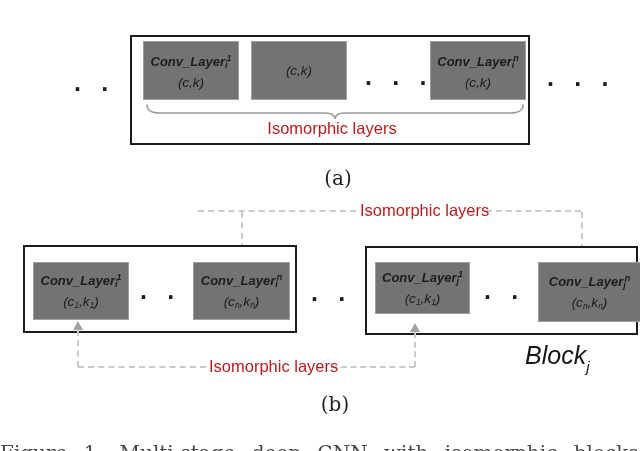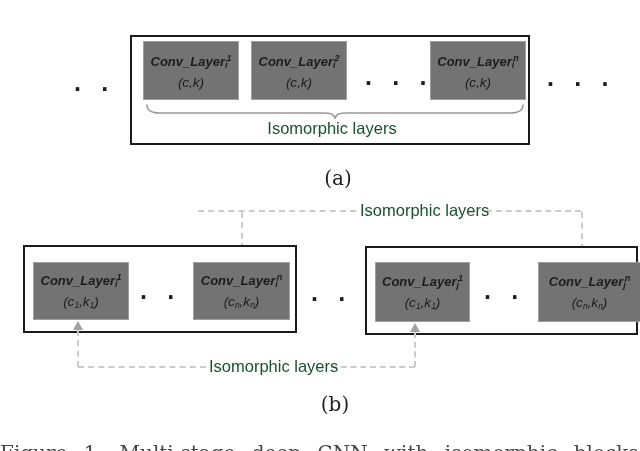--- a/index.html
+++ b/index.html
@@ -28,21 +28,21 @@
     font-weight:normal; font-style:italic; font-size:13.5px; line-height:16px;
     white-space:nowrap; color:#1c1c1c;
   }
   .layer-params sub { font-size:8.5px; vertical-align:-2px; }
 
   
   .big-title { font-style:italic; font-size:25px; line-height:28px; white-space:nowrap; color:#161616; }
   .big-title .tsub { font-size:15px; font-style:italic; vertical-align:-8px; }
 
   
-  .iso-label { color:#14532d; font-size:16.5px; line-height:19px; white-space:nowrap; }
+  .iso-label { color:#b91c1c; font-size:16.5px; line-height:19px; white-space:nowrap; }
 
   
   .dots { font-weight:bold; font-size:25px; line-height:26px; letter-spacing:6px; color:#1c1c1c; white-space:nowrap; }
 
   
   .dash-h { border-top:2px dashed #cbcbcb; height:0; }
   .dash-v { border-left:2px dashed #cbcbcb; width:0; }
 
   
   .panel-caption { font-family:"DejaVu Serif", serif; font-size:20px; color:#222222; text-align:center; }
@@ -62,38 +62,40 @@
   <div class="abs dots" style="left:547px; top:71px;">· · ·</div>
 
   <div class="abs outer-rect" style="left:130px; top:35px; width:400px; height:110px;"></div>
 
   <div class="abs inner-box" style="left:143px; top:41px; width:96px; height:59px;">
     <div class="layer-name"><span>Conv_Layer</span><sub>i</sub><sup>1</sup></div>
     <div class="layer-params">(c,k)</div>
   </div>
 
   <div class="abs inner-box" style="left:251px; top:41px; width:96px; height:59px;">
-    <div class="layer-name"><span>Conv_Layer</span><sub>i</sub><sup>2</sup></div>
     <div class="layer-params">(c,k)</div>
   </div>
 
   <div class="abs dots" style="left:365px; top:70px;">· · ·</div>
 
   <div class="abs inner-box" style="left:430px; top:41px; width:96px; height:59px;">
     <div class="layer-name"><span>Conv_Layer</span><sub>i</sub><sup>n</sup></div>
     <div class="layer-params">(c,k)</div>
   </div>
 
   <svg class="abs" style="left:145px; top:104px;" width="380" height="16" viewBox="0 0 380 16">
     <path d="M2,1 C2,6.5 7,9 15,9 L178,9 C186,9 189,10 190,14.5 C191,10 194,9 202,9 L365,9 C373,9 378,6.5 378,1" fill="none" stroke="#9a9a9a" stroke-width="1.6" stroke-linecap="round"></path>
   </svg>
   <div class="abs iso-label" style="left:247px; top:119px; width:170px; text-align:center;">Isomorphic layers</div>
 
   <div class="abs panel-caption" style="left:288px; top:166px; width:100px;">(a)</div>
 
+  <div class="abs big-title" style="left:525px; top:341px;">
+    <span>Block</span><span class="tsub">j</span>
+  </div>
 
   <div class="abs dash-h" style="left:198px; top:210px; width:158px;"></div>
   <div class="abs dash-h" style="left:486px; top:210px; width:95px;"></div>
   <div class="abs dash-v" style="left:241px; top:212px; height:37px;"></div>
   <div class="abs dash-v" style="left:581px; top:212px; height:38px;"></div>
   <div class="abs iso-label" style="left:360px; top:201px;">Isomorphic layers</div>
   <svg class="abs" style="left:236px; top:249px;" width="12" height="10" viewBox="0 0 12 10">
       <polygon points="1,0 11,0 6,9" fill="#a2a2a2"></polygon>
     </svg>
   <svg class="abs" style="left:576px; top:250px;" width="12" height="10" viewBox="0 0 12 10">
@@ -111,21 +113,21 @@
 
   <div class="abs inner-box" style="left:193px; top:262px; width:97px; height:58px;">
     <div class="layer-name"><span>Conv_Layer</span><sub>i</sub><sup>n</sup></div>
     <div class="layer-params"><span>(c</span><sub>n</sub><span>,k</span><sub>n</sub><span>)</span></div>
   </div>
 
   <div class="abs dots" style="left:311px; top:286px;">· · ·</div>
 
   <div class="abs outer-rect" style="left:365px; top:246px; width:273px; height:89px;"></div>
 
-  <div class="abs inner-box" style="left:375px; top:262px; width:95px; height:60px;">
+  <div class="abs inner-box" style="left:375px; top:262px; width:95px; height:52px;">
     <div class="layer-name"><span>Conv_Layer</span><sub>j</sub><sup>1</sup></div>
     <div class="layer-params"><span>(c</span><sub>1</sub><span>,k</span><sub>1</sub><span>)</span></div>
   </div>
 
   <div class="abs dots" style="left:484px; top:284px;">· · ·</div>
 
   <div class="abs inner-box" style="left:538px; top:262px; width:103px; height:60px;">
     <div class="layer-name"><span>Conv_Layer</span><sub>j</sub><sup>n</sup></div>
     <div class="layer-params"><span>(c</span><sub>n</sub><span>,k</span><sub>n</sub><span>)</span></div>
   </div>

